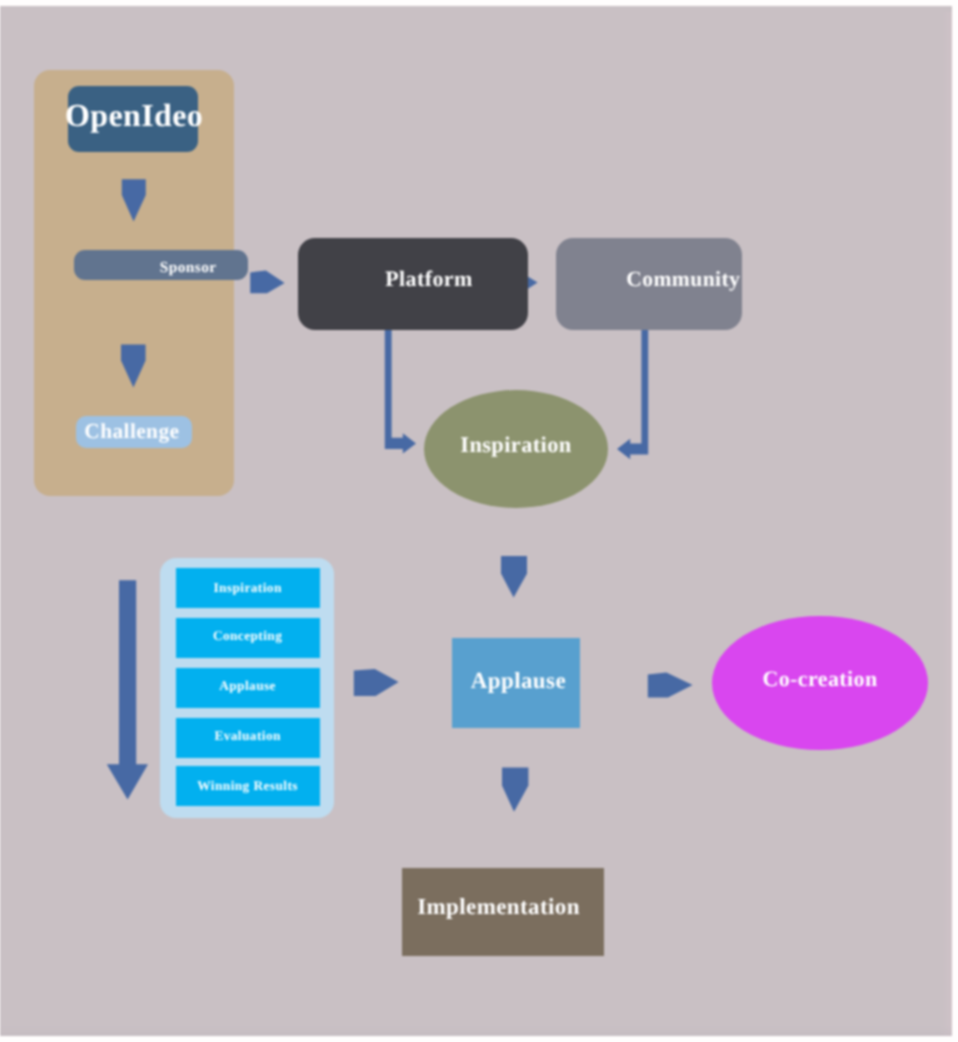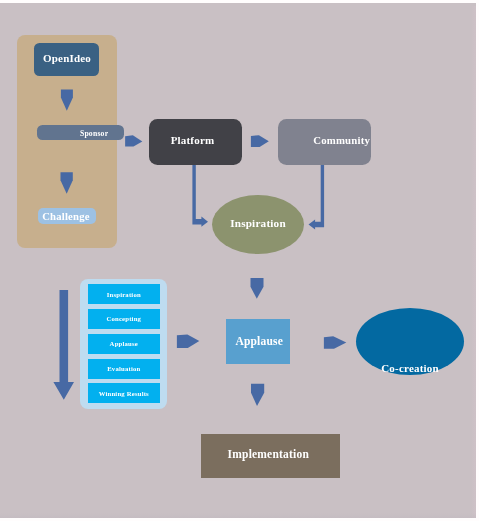--- a/index.html
+++ b/index.html
@@ -34,39 +34,39 @@
   #node-interaction .lbl    { left:0px;    top:-0.8px; }
   #node-process .lbl        { left:1.2px;  top:0px; }
   #node-cocreation .lbl     { left:0px;    top:-0.6px; }
   #node-implementation .lbl { left:-1.9px; top:-1.5px; }
   svg.lay { position:absolute; left:0; top:-3px; width:476px; height:518px; overflow:visible; z-index:5; }
   .panel { z-index:1; }
   .node, .stage { z-index:8; }
 
   
   #source-panel { left:16.6px; top:31.6px; width:100.7px; height:213.1px; background:#c7af8d; border-radius:8px; }
-  #node-openideo { left:34.2px; top:39.7px; width:64.7px; height:32.9px; background:#3a6183; border-radius:5.5px; font-size:11px; }
+  #node-openideo { left:34.2px; top:39.7px; width:64.7px; height:32.9px; background:#3a6183; border-radius:5.5px; font-size:16px; }
   #node-sponsor  { left:37.4px; top:121.6px; width:58.6px; height:15px; background:#61748f; border-radius:5.5px; font-size:7.7px;padding-left:28px; }
   #node-challenge{ left:37.9px; top:205.2px; width:58.1px; height:16px; background:#9dc1e3; border-radius:5px; font-size:10.7px; }
 
   
-  #node-platform { left:148.9px; top:115.6px; width:93px; height:46.7px; background:#414147; border-radius:8.5px; font-size:11px; }
+  #node-platform { left:148.9px; top:115.6px; width:93px; height:46.7px; background:#414147; border-radius:8.5px; font-size:11px;padding-left:22px; }
   #node-community{ left:277.8px; top:115.9px; width:93.3px; height:45.7px; background:#80828f; border-radius:8.5px; font-size:10.8px; }
   #node-interaction { left:212px; top:192px; width:92px; height:59px; background:#8c936e; border-radius:50%; font-size:11.2px; }
 
   
   #stages-panel { left:80.4px; top:276.4px; width:86.2px; height:130.1px; background:#bedcf0; border-radius:8px; }
   .stage { position:absolute; left:87.5px; width:72.6px; height:20.2px; background:#02b0ef;
            display:flex; align-items:center; justify-content:center; color:#fff;
            font-weight:bold; font-size:6.7px; letter-spacing:0.2px; }
 
   
   #node-process  { left:226px; top:316px; width:64px; height:45px; background:#58a0cf; border-radius:0; font-size:11.5px; }
-  #node-cocreation { left:356px; top:305px; width:108px; height:67px; background:#0369a1; border-radius:50%; font-size:11px;align-items:flex-end; }
-  #node-implementation { left:200.7px; top:431.1px; width:139px; height:43.5px; background:#7b6e5e; border-radius:0; font-size:11.5px; }
+  #node-cocreation { left:356px; top:305px; width:108px; height:67px; background:#d946ef; border-radius:50%; font-size:11px; }
+  #node-implementation { left:200.7px; top:431.1px; width:101px; height:43.5px; background:#7b6e5e; border-radius:0; font-size:11.5px; }
 </style>
 </head>
 <body>
 
 <div id="canvas">
 
   <div id="edge-right"></div>
   <div id="edge-bottom"></div>
 
   <svg class="lay" viewBox="0 0 476 518">

